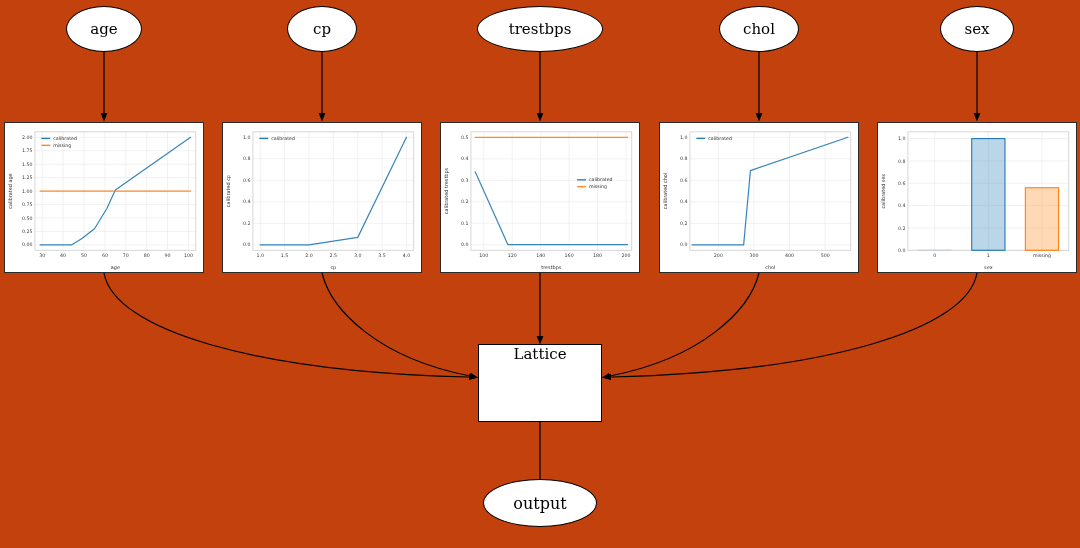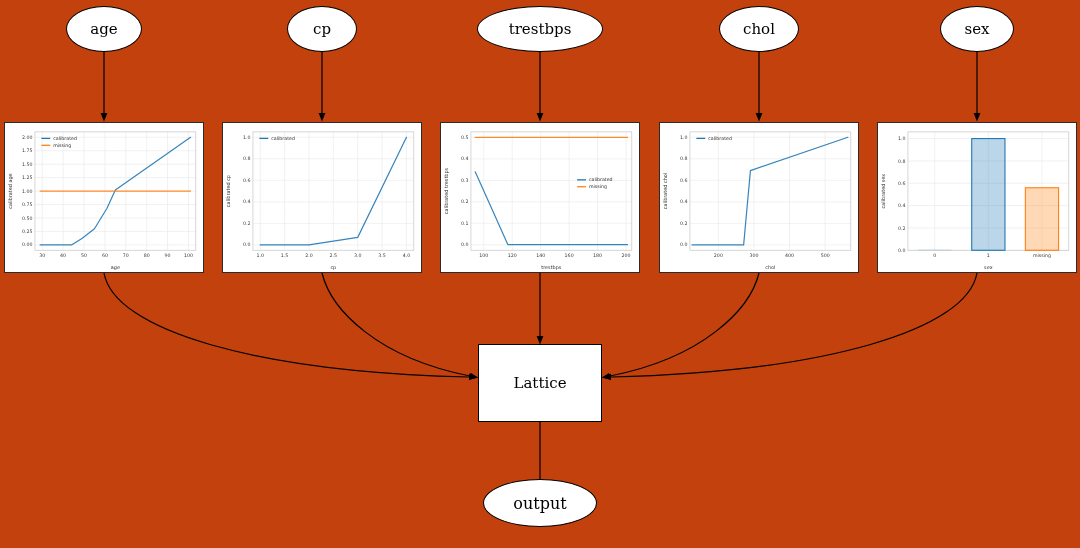--- a/index.html
+++ b/index.html
@@ -2,21 +2,21 @@
 <html><head>
 <meta charset="utf-8">
 <style>
   html,body{margin:0;padding:0;background:#fff;}
   .canvas{position:relative;width:1080px;height:548px;background:#c2410c;overflow:hidden;
           font-family:"DejaVu Serif", serif;}
   #edges{position:absolute;left:0;top:0;width:1080px;height:548px;pointer-events:none;}
   .node-ellipse{position:absolute;border:1px solid #000;border-radius:50%;background:#fff;
     display:flex;align-items:center;justify-content:center;font-size:15px;color:#000;box-sizing:border-box;}
   .lattice-box{position:absolute;border:1px solid #000;background:#fff;
-    display:flex;align-items:center;justify-content:center;font-size:15px;color:#000;box-sizing:border-box;}
+    display:flex;justify-content:center;font-size:15px;color:#000;box-sizing:border-box;}
   .plot{position:absolute;width:200px;height:151px;border:1px solid #2b2b2b;background:#fff;box-sizing:border-box;}
   .plot svg{display:block;width:100%;height:100%;}
 </style>
 </head>
 <body>
 
 <div class="canvas">
 
   <svg id="edges" viewBox="0 0 1080 548">
     <defs>

